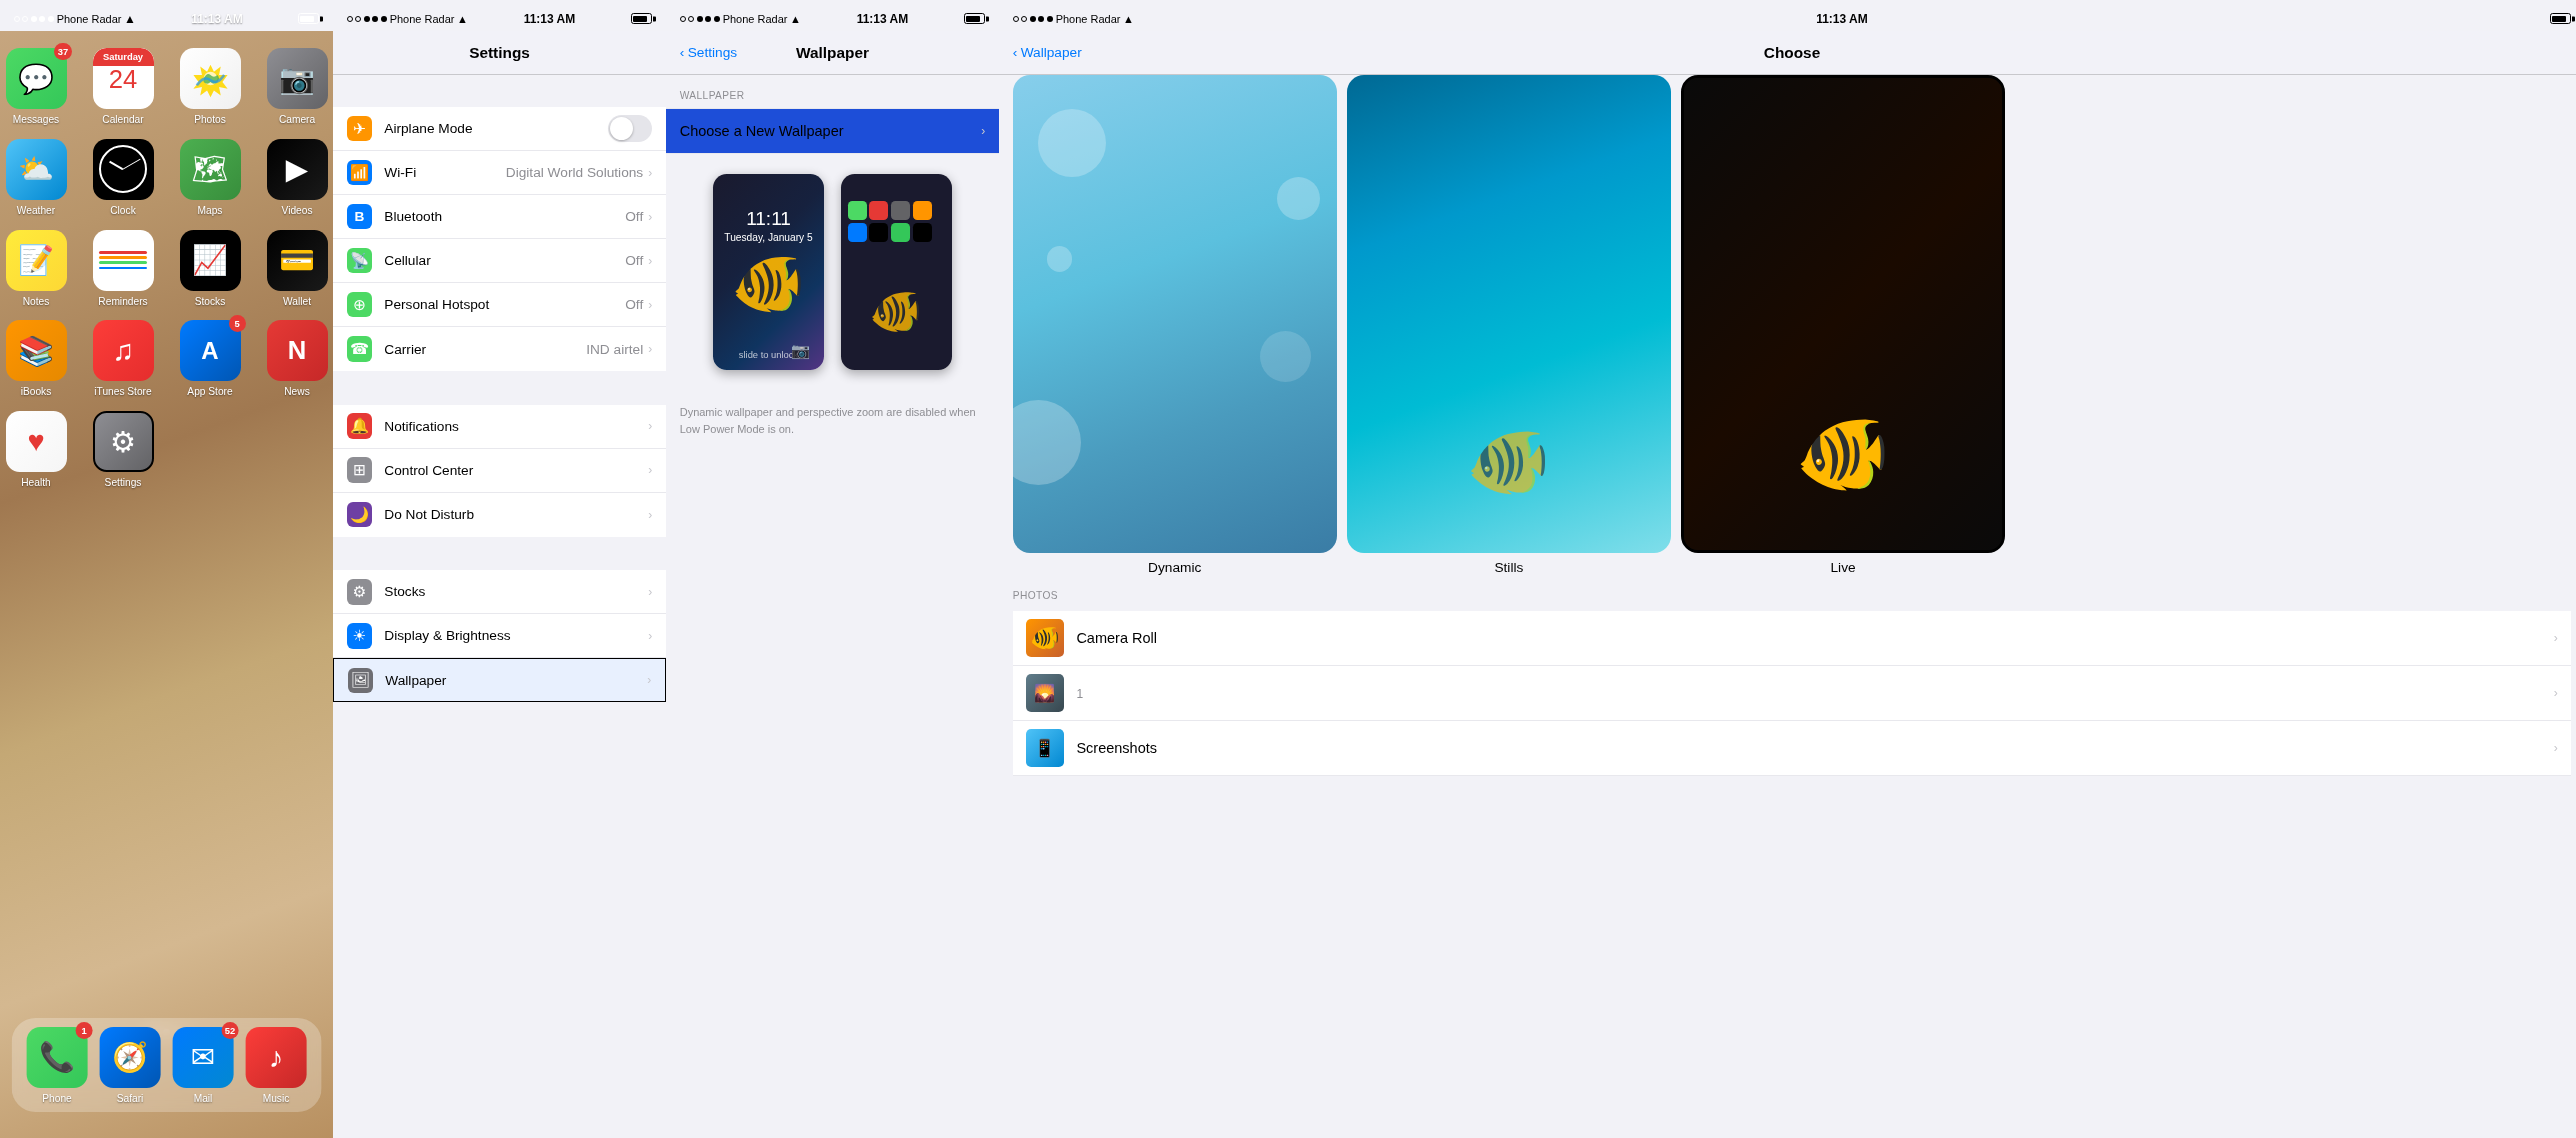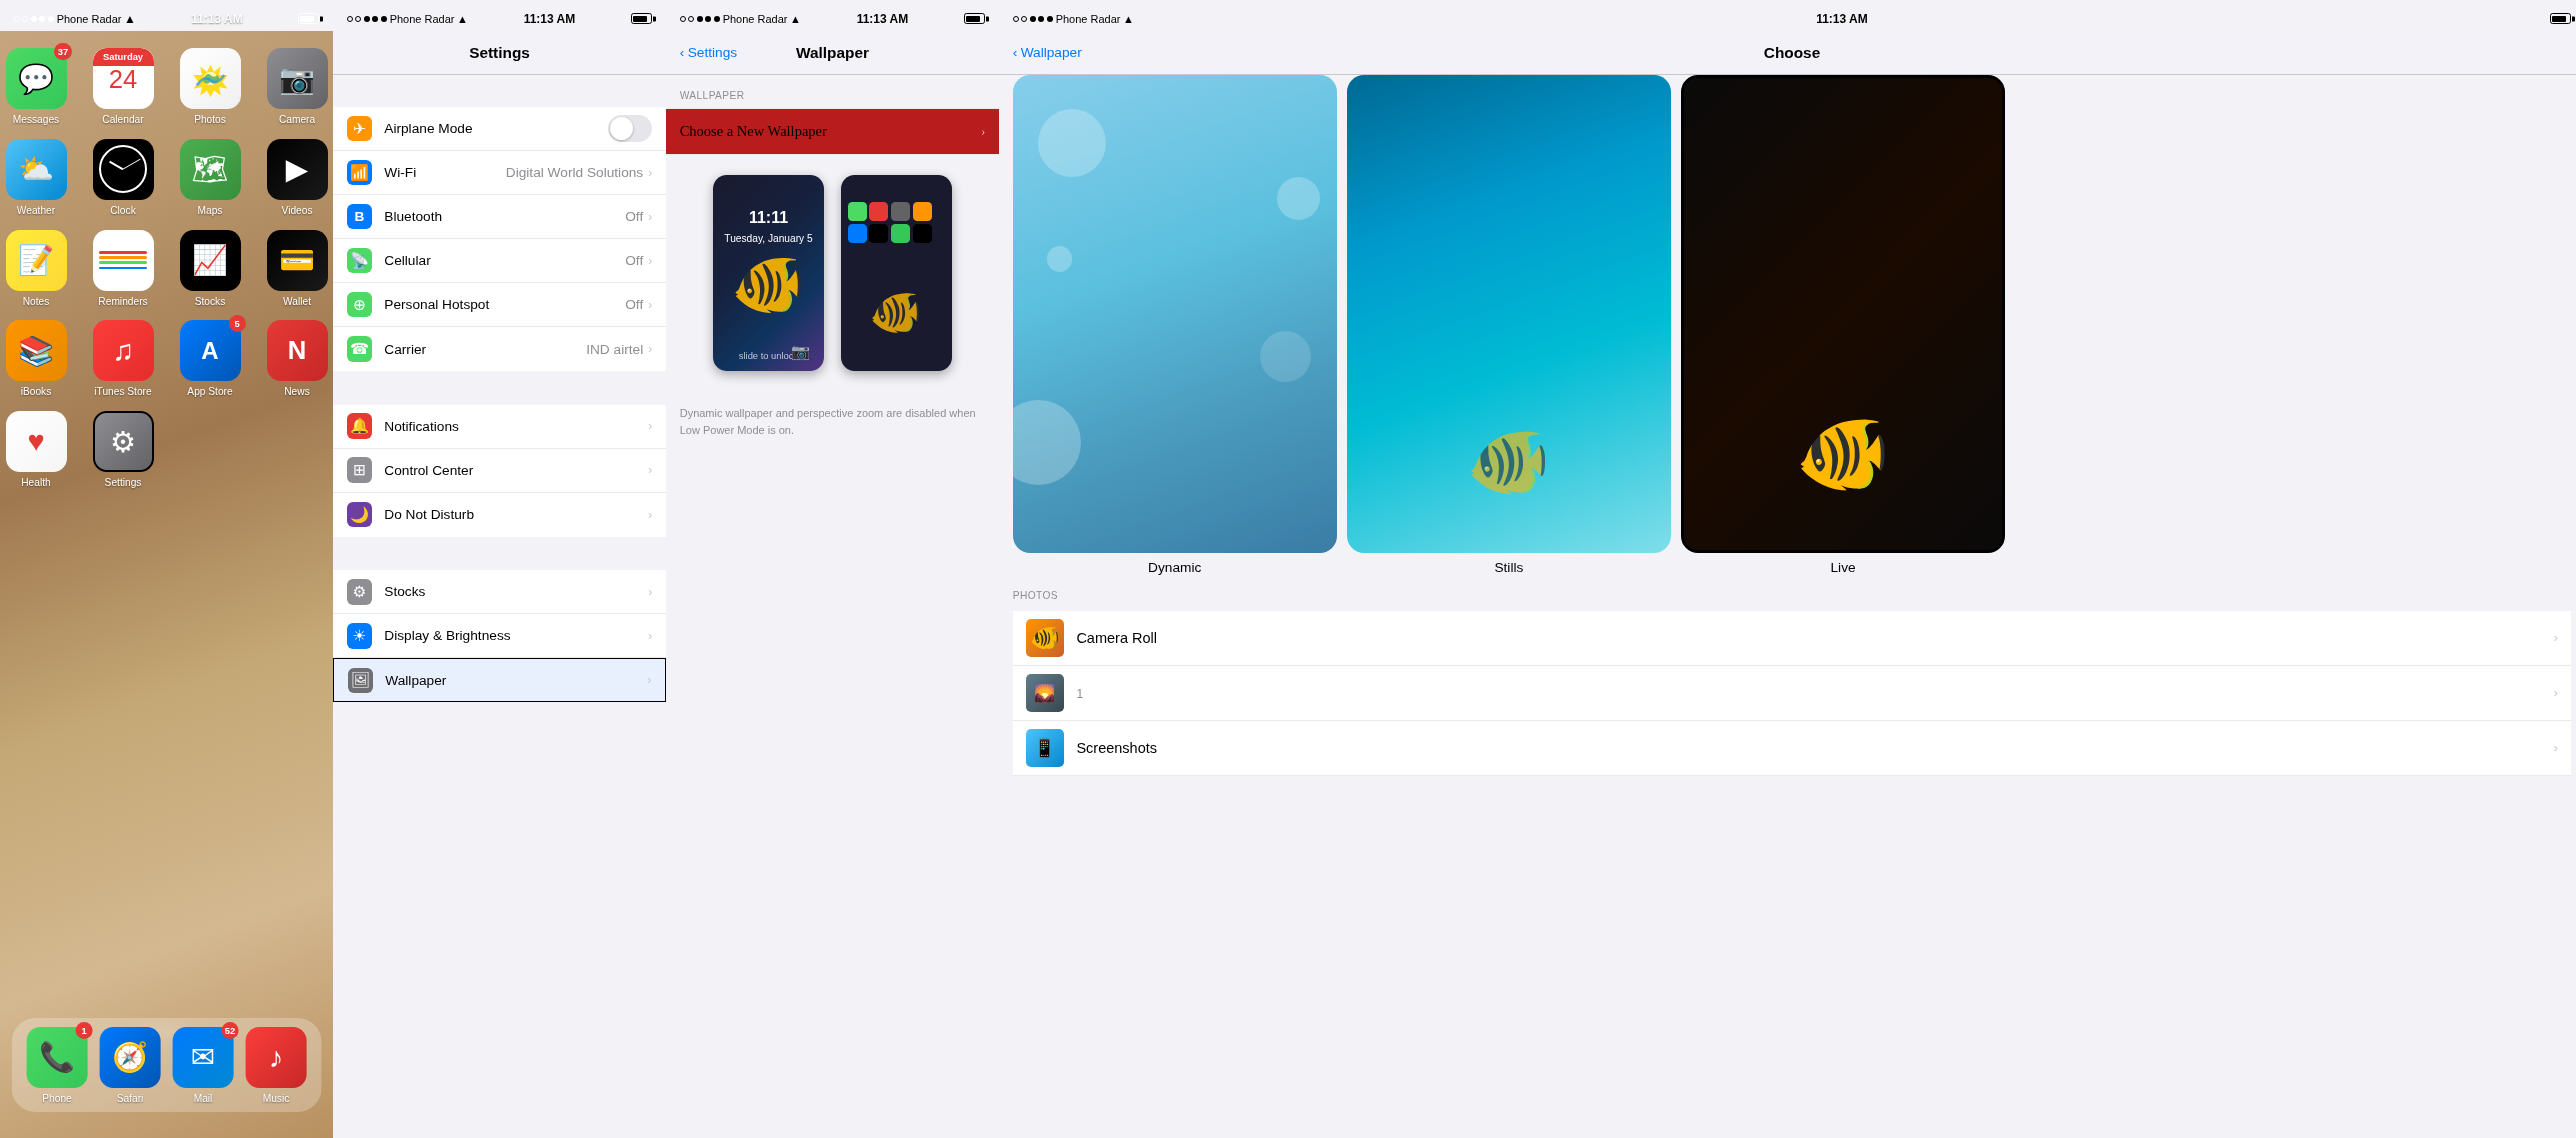--- a/index.html
+++ b/index.html
@@ -241,48 +241,47 @@
     }
     .wallpaper-content { flex: 1; padding: 0; }
     .wallpaper-section-title {
       font-size: 10.2px;
       color: #8e8e93;
       text-transform: uppercase;
       letter-spacing: 0.4px;
       padding: 15.4px 13.7px 6.8px;
     }
     .wallpaper-choose-row {
-      background: #b91c1c;
+      background: #1d4ed8;
       display: flex;
       align-items: center;
       padding: 13.7px;
       border-top: 0.9px solid #e8e8ed;
       border-bottom: 0.9px solid #e8e8ed;
       cursor: pointer;
-      font-family: Liberation Serif, serif;
     }
     .wallpaper-choose-label { flex: 1; font-size: 14.5px; color: #000; }
     .wallpaper-choose-chevron { color: #c7c7cc; font-size: 12px; }
     .wallpaper-previews {
       display: flex;
       justify-content: center;
       gap: 17px;
       padding: 20.5px 13.7px;
     }
     .wp-preview {
       width: 111px;
       height: 196px;
       border-radius: 13.7px;
       overflow: hidden;
       position: relative;
       box-shadow: 0 3.4px 10.2px rgba(0,0,0,0.3);
     }
     .wp-preview.lock { background: linear-gradient(135deg, #1a1a2e 0%, #16213e 40%, #0f3460 70%, #533483 100%); }
     .wp-preview.home { background: #1a1a2e; }
-    .lock-time { position: absolute; top: 34px; left: 50%; transform: translateX(-50%); color: #fff; font-size: 16px; font-weight: 700; white-space: nowrap; }
+    .lock-time { position: absolute; top: 34px; left: 50%; transform: translateX(-50%); color: #fff; font-size: 19px; font-weight: 400; white-space: nowrap; }
     .lock-date { position: absolute; top: 58px; left: 50%; transform: translateX(-50%); color: #fff; font-size: 10.2px; white-space: nowrap; }
     .slide-unlock { position: absolute; bottom: 10.2px; left: 50%; transform: translateX(-50%); color: rgba(255,255,255,0.7); font-size: 9.4px; white-space: nowrap; }
     .wallpaper-note {
       background: #f2f2f7;
       padding: 13.7px;
       font-size: 11px;
       color: #8e8e93;
       line-height: 1.5;
     }
 

